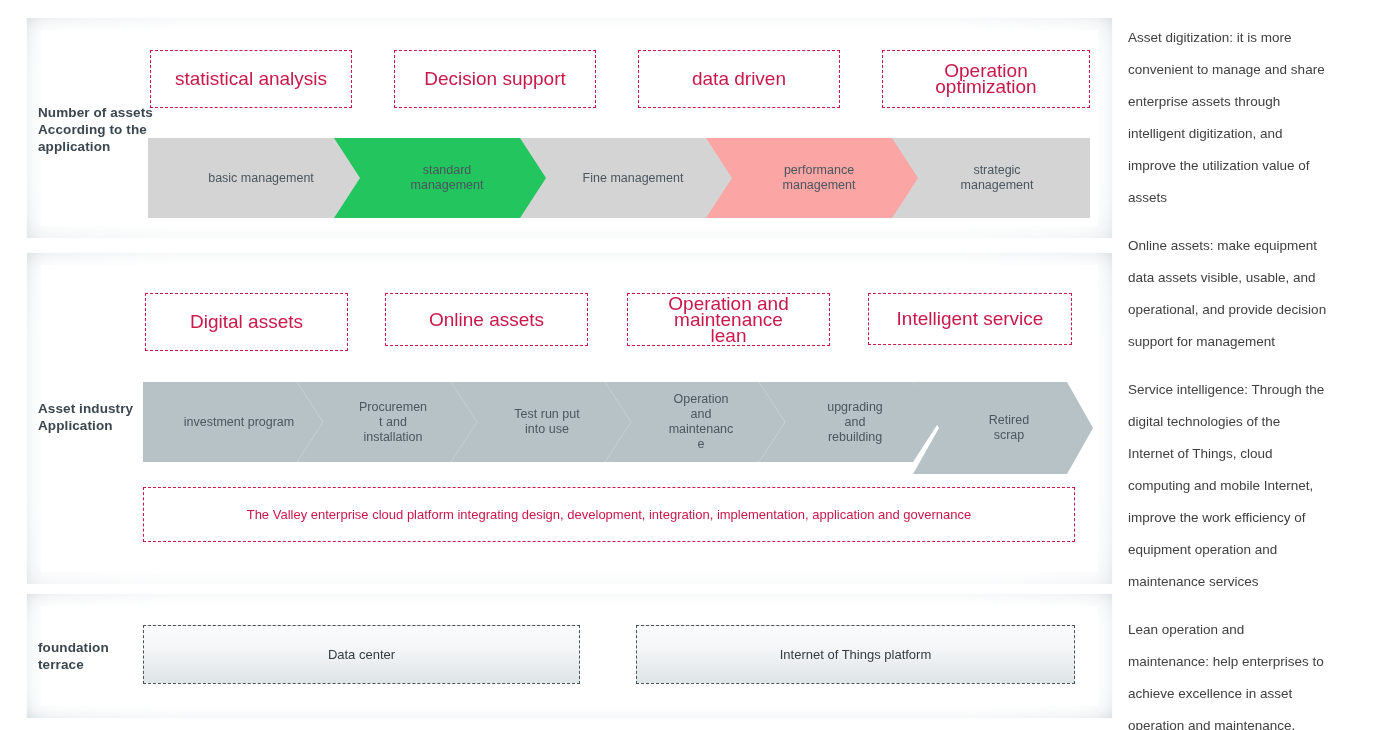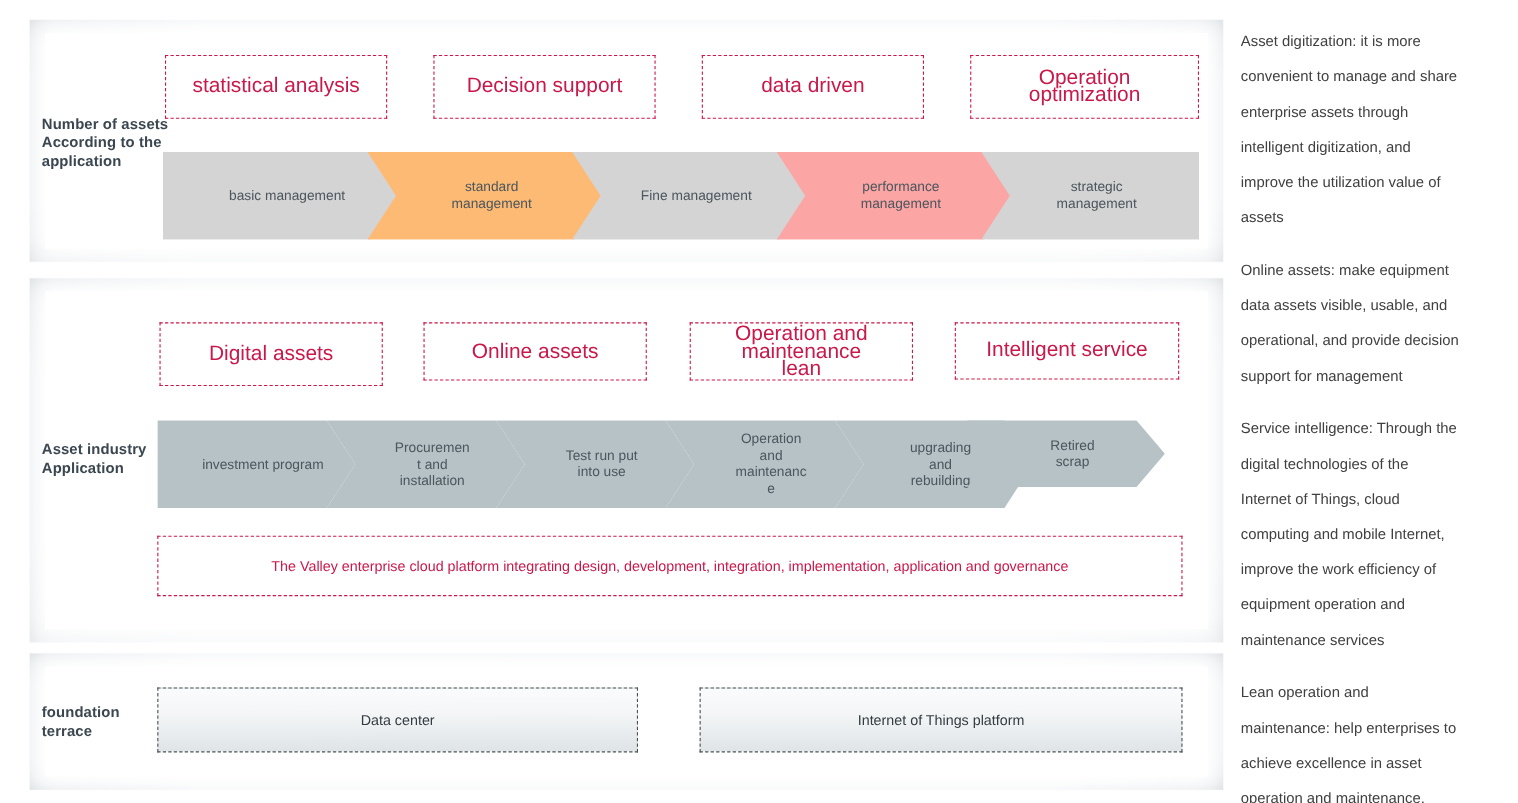--- a/index.html
+++ b/index.html
@@ -137,21 +137,21 @@
     <span>data driven</span>
   </div>
   <div class="red-box" style="left:882px;top:50px;width:208px;height:58px;">
     <span>Operation optimization</span>
   </div>
 
   <div class="chev-row">
     <div class="chev first" style="left:148px;top:138px;width:214px;height:80px;background:#d4d4d4;">
       <span class="txt">basic management</span>
     </div>
-    <div class="chev mid" style="left:334px;top:138px;width:214px;height:80px;background:#fdba74;white-space:pre-line;">
+    <div class="chev mid" style="left:334px;top:138px;width:214px;height:80px;background:#22c55e;white-space:pre-line;">
       <span class="txt">standard
 management</span>
     </div>
     <div class="chev mid" style="left:520px;top:138px;width:214px;height:80px;background:#d4d4d4;">
       <span class="txt">Fine management</span>
     </div>
     <div class="chev mid" style="left:706px;top:138px;width:214px;height:80px;background:#fca5a5;white-space:pre-line;">
       <span class="txt">performance
 management</span>
     </div>
@@ -199,21 +199,21 @@
       <span class="txt">Operation
 and
 maintenanc
 e</span>
     </div>
     <div class="chev mid" style="left:759px;top:382px;width:180px;height:80px;background:#b6c2c6;white-space:pre-line;">
       <span class="txt">upgrading
 and
 rebuilding</span>
     </div>
-    <div class="chev last-arrow" style="left:879px;top:382px;width:180px;height:61px;background:#b6c2c6;white-space:pre-line;">
+    <div class="chev last-arrow" style="left:913px;top:382px;width:180px;height:92px;background:#b6c2c6;white-space:pre-line;">
       <span class="txt">Retired
 scrap</span>
     </div>
   </div>
 
   <div class="red-box wide-banner" style="left:143px;top:487px;width:932px;height:55px;">
     <span>The Valley enterprise cloud platform integrating design, development, integration, implementation, application and governance</span>
   </div>
 
   <div class="panel" id="panel-foundation">

